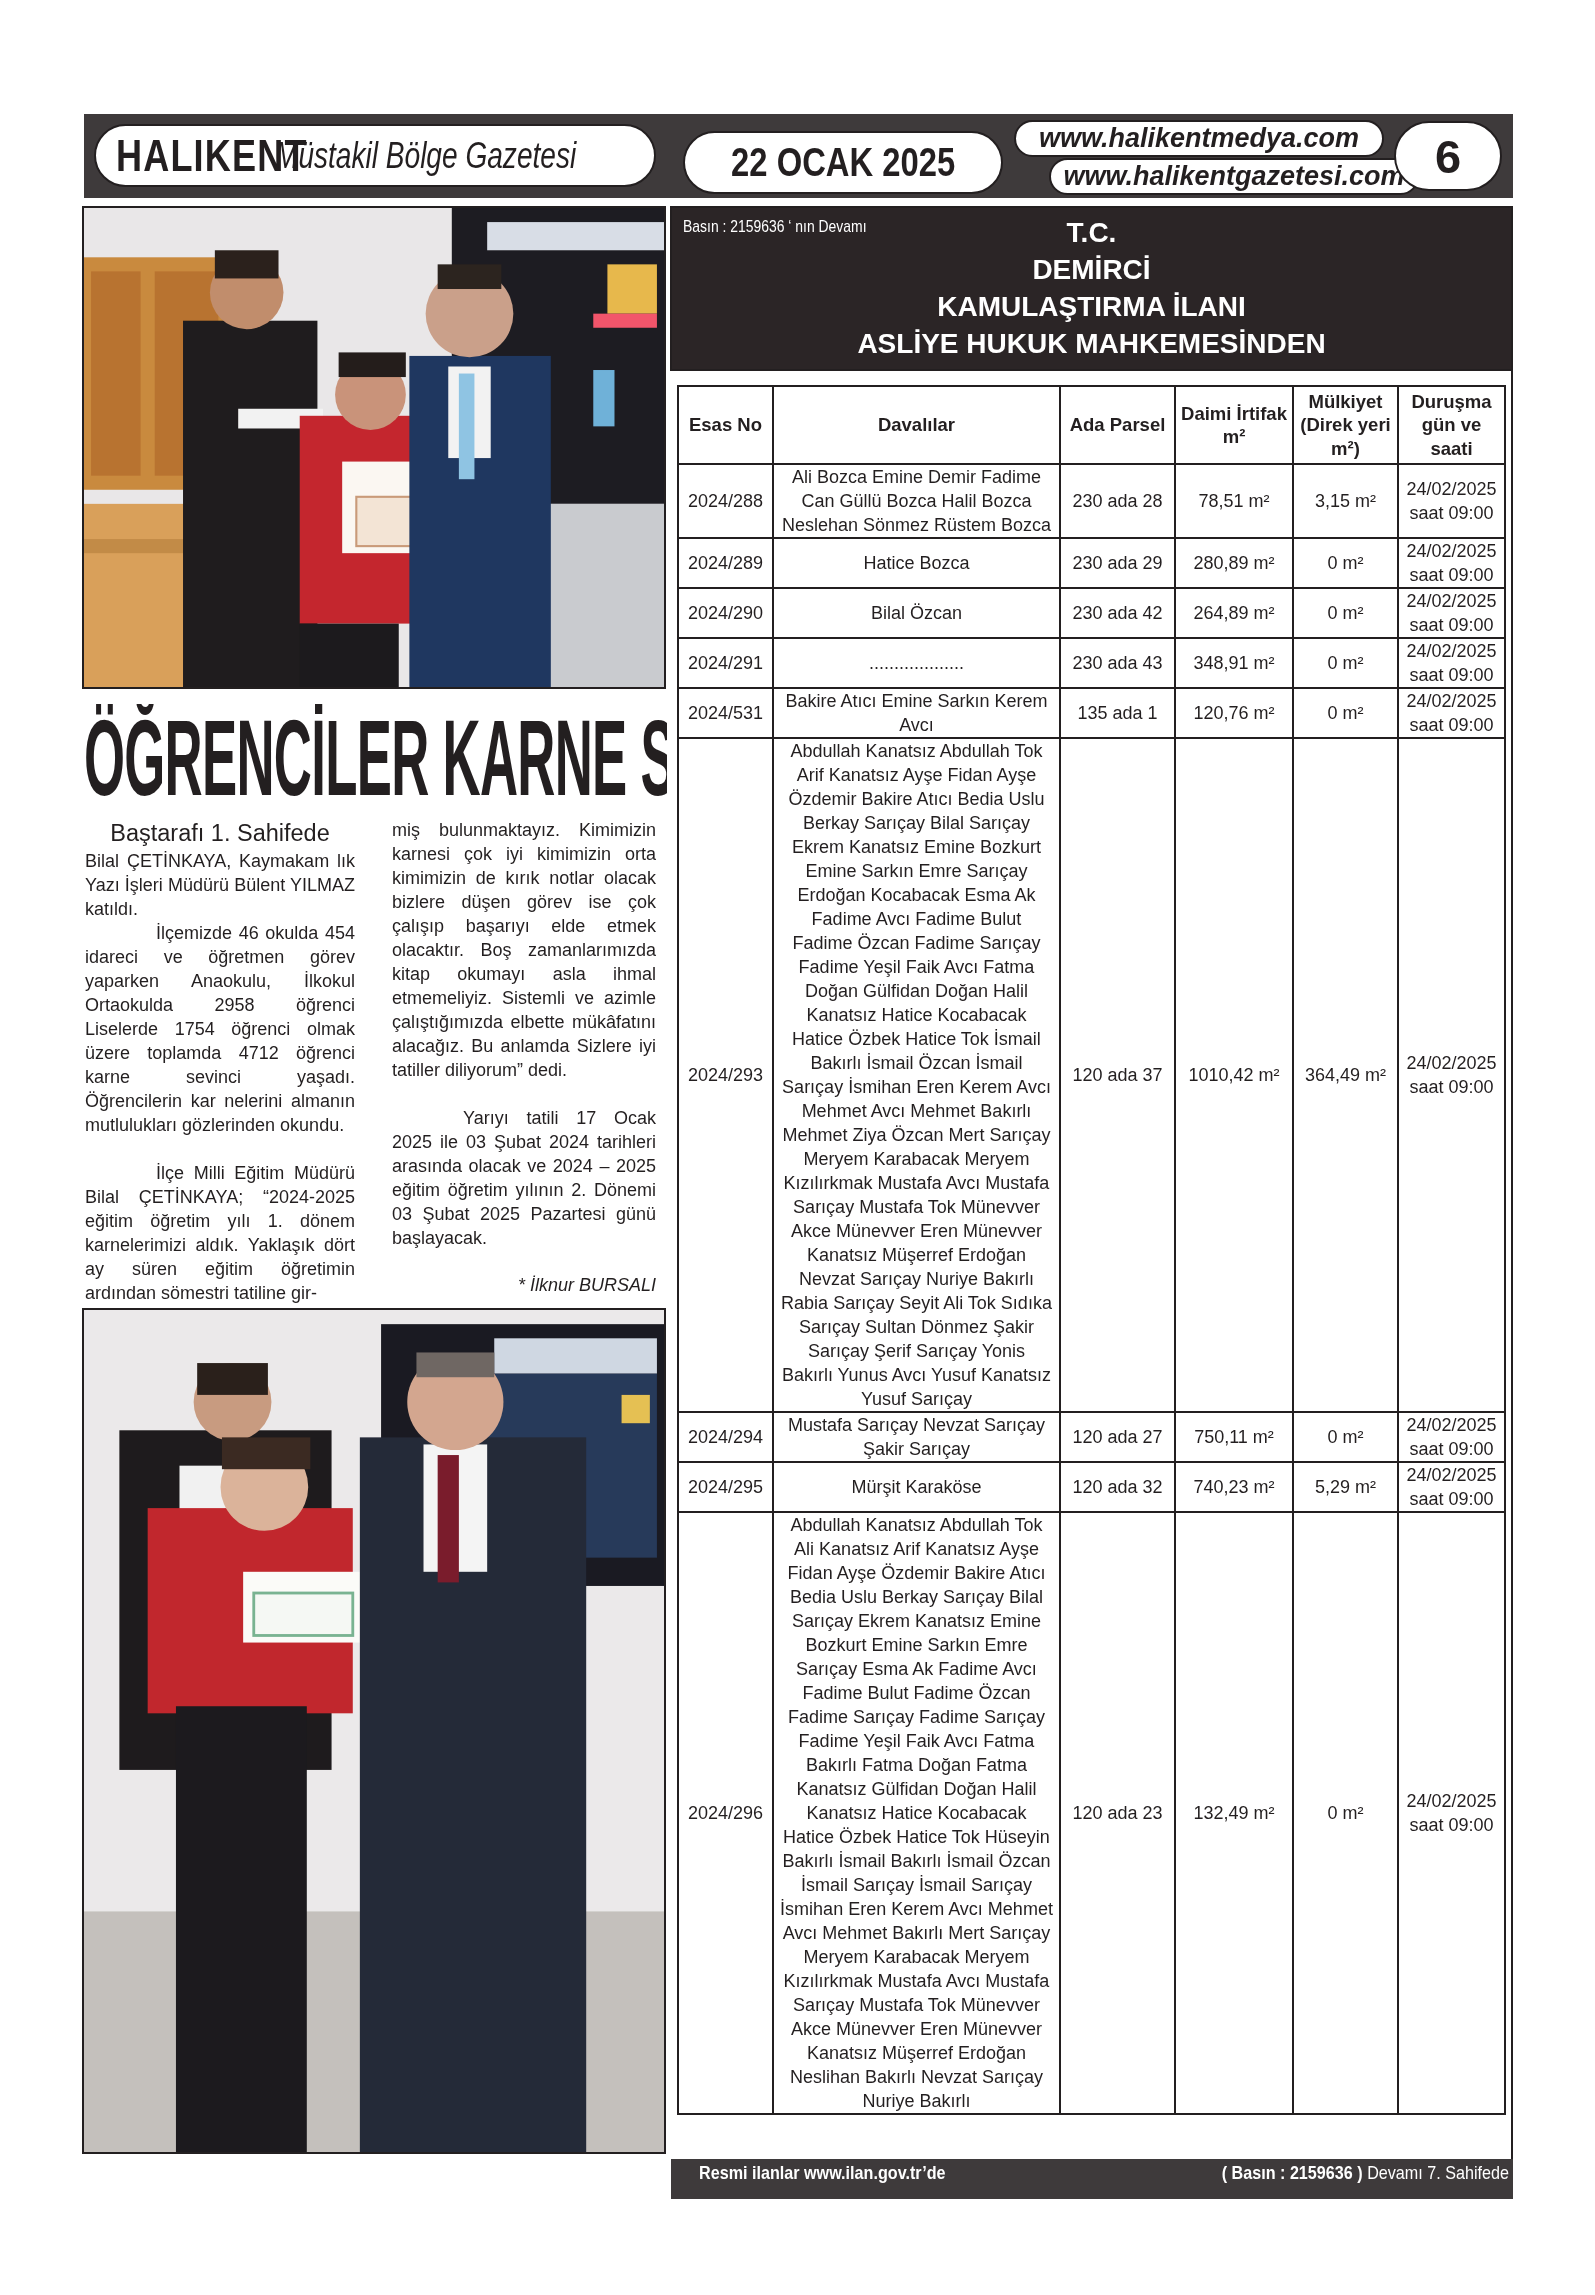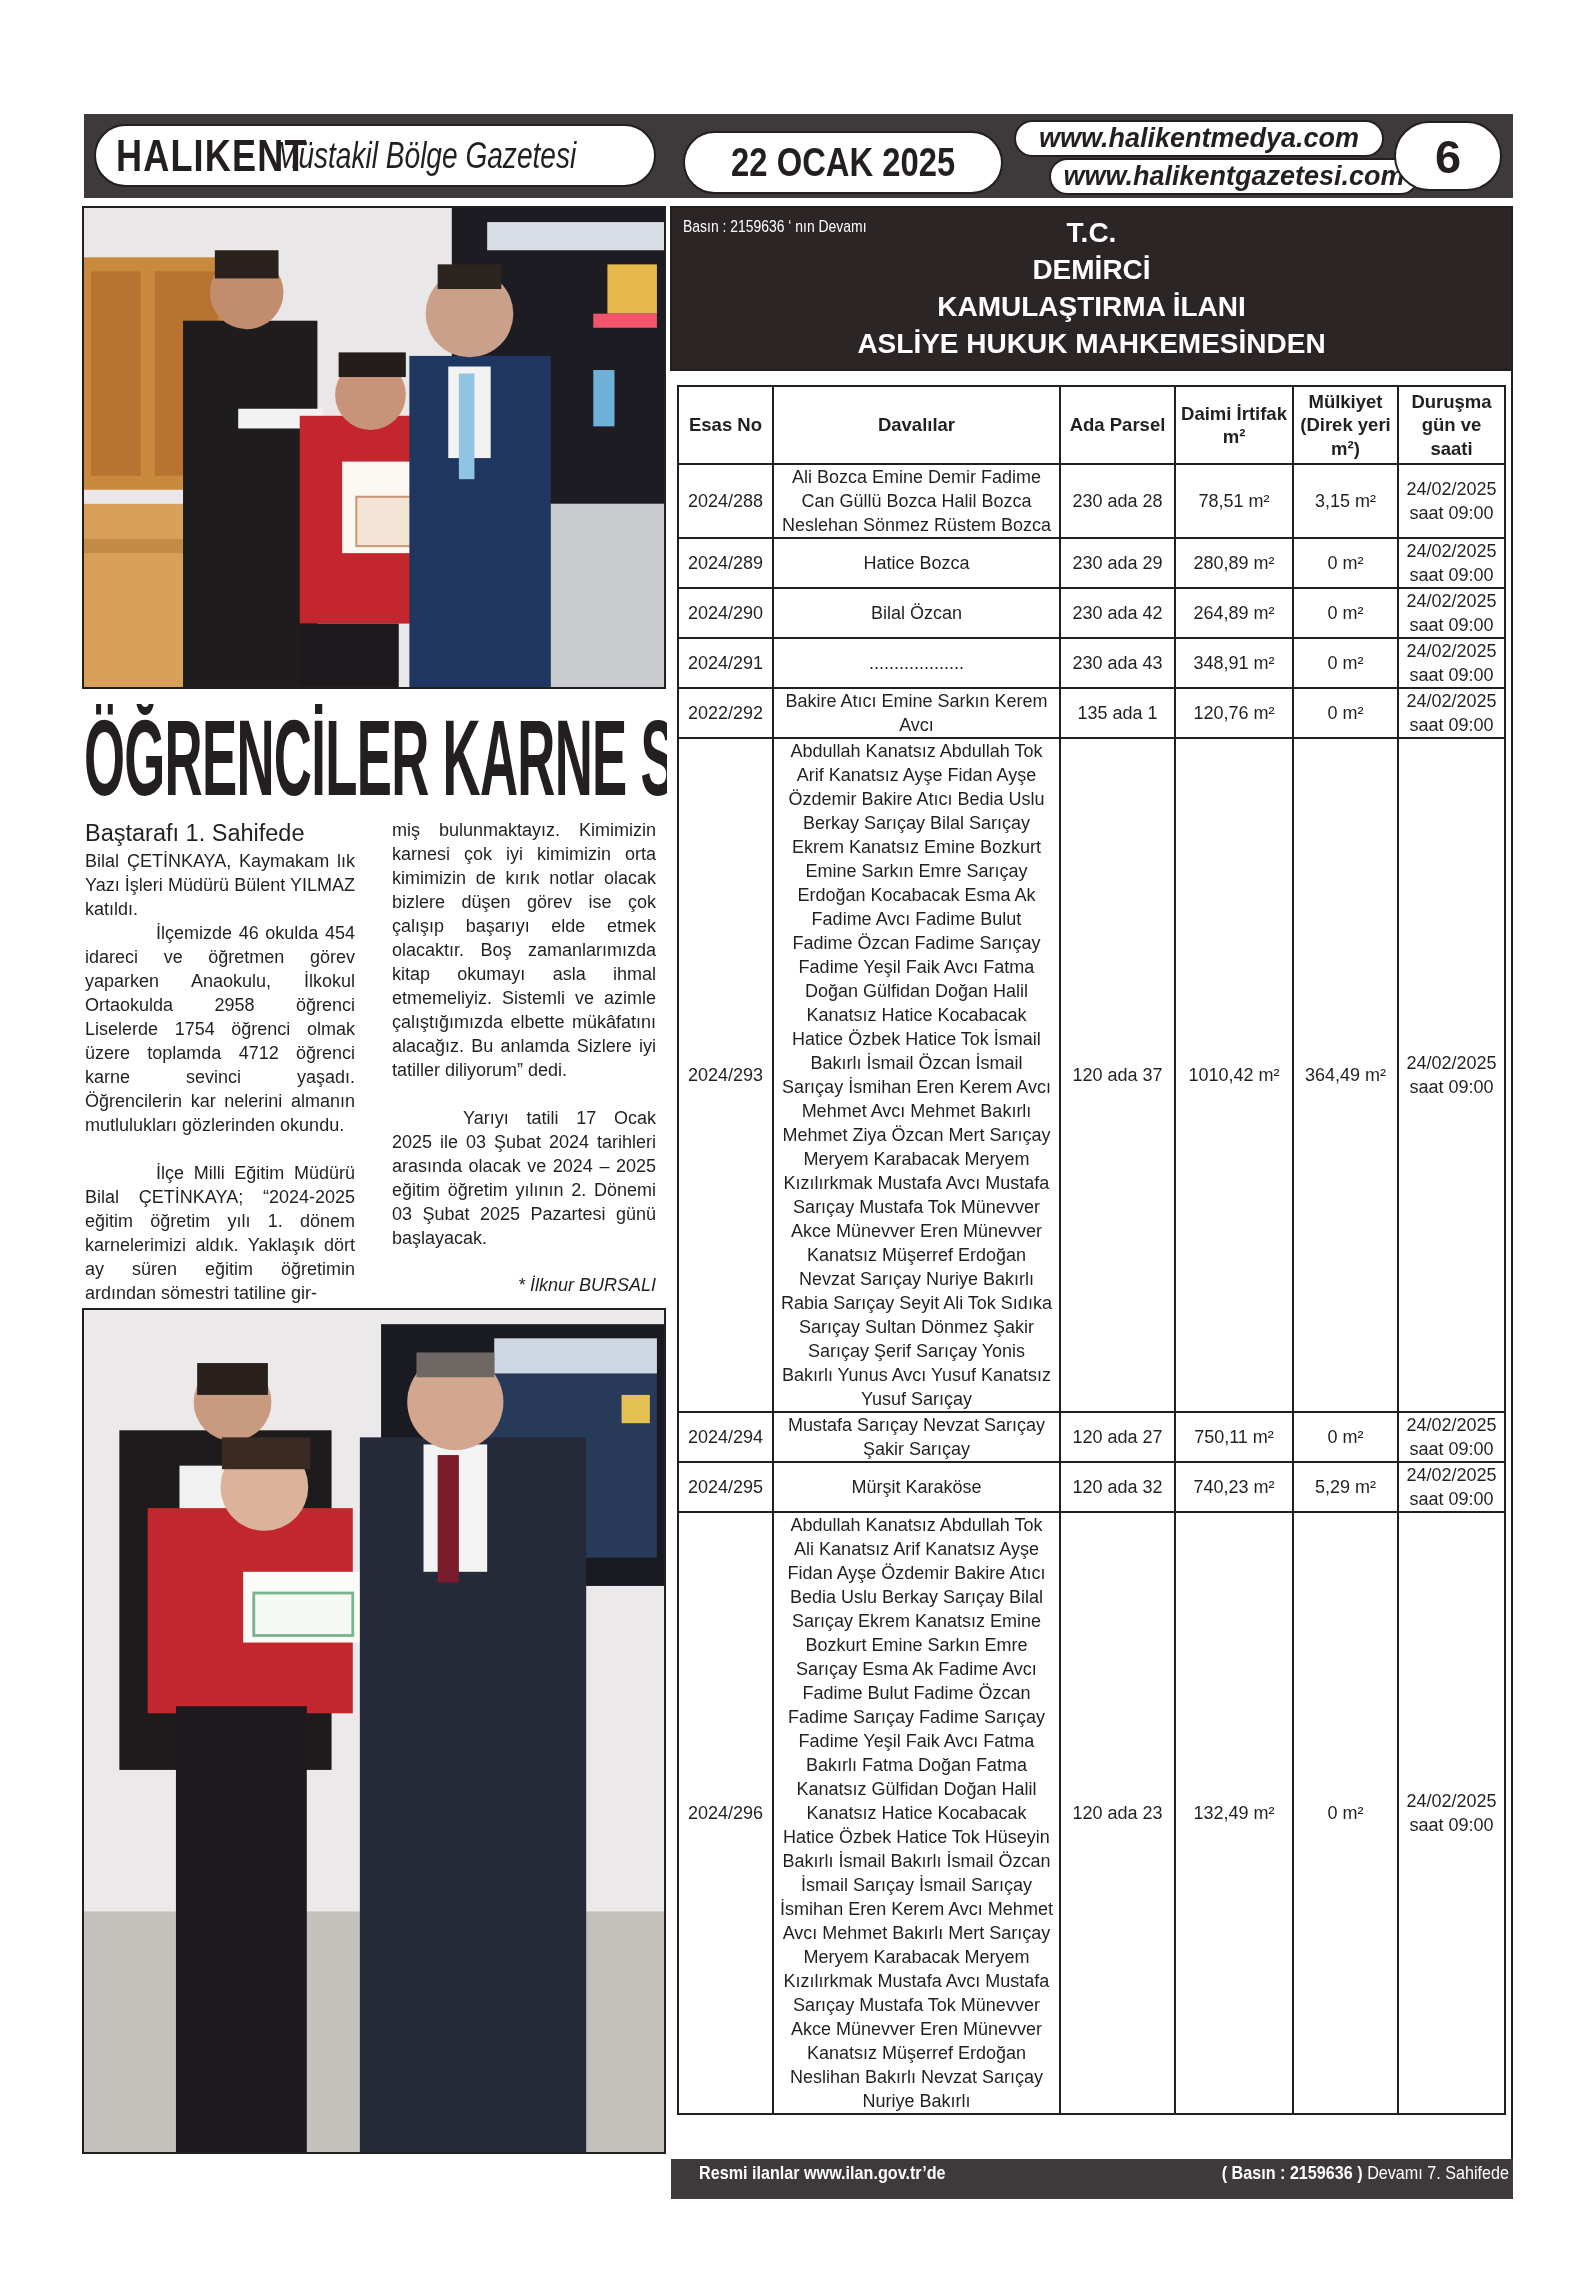--- a/index.html
+++ b/index.html
@@ -26,21 +26,21 @@
   .photo svg { width: 100%; height: 100%; display: block; }
 
   .headline { position: absolute; left: 84px; top: 704px; width: 583px; height: 107px; overflow: hidden; white-space: nowrap; }
   .headline span { display: inline-block; font-weight: 900; font-size: 108px; line-height: 107px; transform: scaleX(0.488); transform-origin: left top; letter-spacing: -1.4px; }
 
   .col-text { position: absolute; font-size: 18px; line-height: 24px; text-align: justify; }
   .col-a { left: 85px; top: 818px; width: 270px; }
   .col-b { left: 392px; top: 818px; width: 264px; }
   .col-text p { margin: 0; }
   .col-text .indent { text-indent: 71px; }
-  .kicker { font-size: 23.5px; line-height: 31px; margin-left: 7.1px; text-align: left; }
+  .kicker { font-size: 23.5px; line-height: 31px; margin-left: 7.1px; text-align: center; }
   .gap { height: 23.5px; }
   .byline { text-align: right; font-style: italic; }
 
   
   .notice-head { position: absolute; left: 670px; top: 206px; width: 843px; height: 165px; background: #2b2526; border: 2.1px solid #231f20; color: #fff; }
   .basin-note { position: absolute; left: 11.4px; top: 8.5px; font-size: 16.4px; transform: scaleX(0.85); transform-origin: left top; white-space: nowrap; }
   .notice-titles { position: absolute; left: 0; right: 0; top: 5.7px; text-align: center; font-weight: 700; font-size: 28px; line-height: 37px; }
 
   .table-wrap { position: absolute; left: 677px; top: 385px; width: 827px; }
   table { width: 827px; border-collapse: collapse; table-layout: fixed; }
@@ -209,21 +209,21 @@
         </tr>
         <tr>
           <td>2024/291</td>
           <td class="names">...................</td>
           <td>230 ada 43</td>
           <td>348,91 m²</td>
           <td>0 m²</td>
           <td>24/02/2025 saat 09:00</td>
         </tr>
         <tr>
-          <td>2022/292</td>
+          <td>2024/531</td>
           <td class="names">Bakire Atıcı Emine Sarkın Kerem Avcı</td>
           <td>135 ada 1</td>
           <td>120,76 m²</td>
           <td>0 m²</td>
           <td>24/02/2025 saat 09:00</td>
         </tr>
         <tr>
           <td>2024/293</td>
           <td class="names">Abdullah Kanatsız Abdullah Tok Arif Kanatsız Ayşe Fidan Ayşe Özdemir Bakire Atıcı Bedia Uslu Berkay Sarıçay Bilal Sarıçay Ekrem Kanatsız Emine Bozkurt Emine Sarkın Emre Sarıçay Erdoğan Kocabacak Esma Ak Fadime Avcı Fadime Bulut Fadime Özcan Fadime Sarıçay Fadime Yeşil Faik Avcı Fatma Doğan Gülfidan Doğan Halil Kanatsız Hatice Kocabacak Hatice Özbek Hatice Tok İsmail Bakırlı İsmail Özcan İsmail Sarıçay İsmihan Eren Kerem Avcı Mehmet Avcı Mehmet Bakırlı Mehmet Ziya Özcan Mert Sarıçay Meryem Karabacak Meryem Kızılırkmak Mustafa Avcı Mustafa Sarıçay Mustafa Tok Münevver Akce Münevver Eren Münevver Kanatsız Müşerref Erdoğan Nevzat Sarıçay Nuriye Bakırlı Rabia Sarıçay Seyit Ali Tok Sıdıka Sarıçay Sultan Dönmez Şakir Sarıçay Şerif Sarıçay Yonis Bakırlı Yunus Avcı Yusuf Kanatsız Yusuf Sarıçay</td>
           <td>120 ada 37</td>

